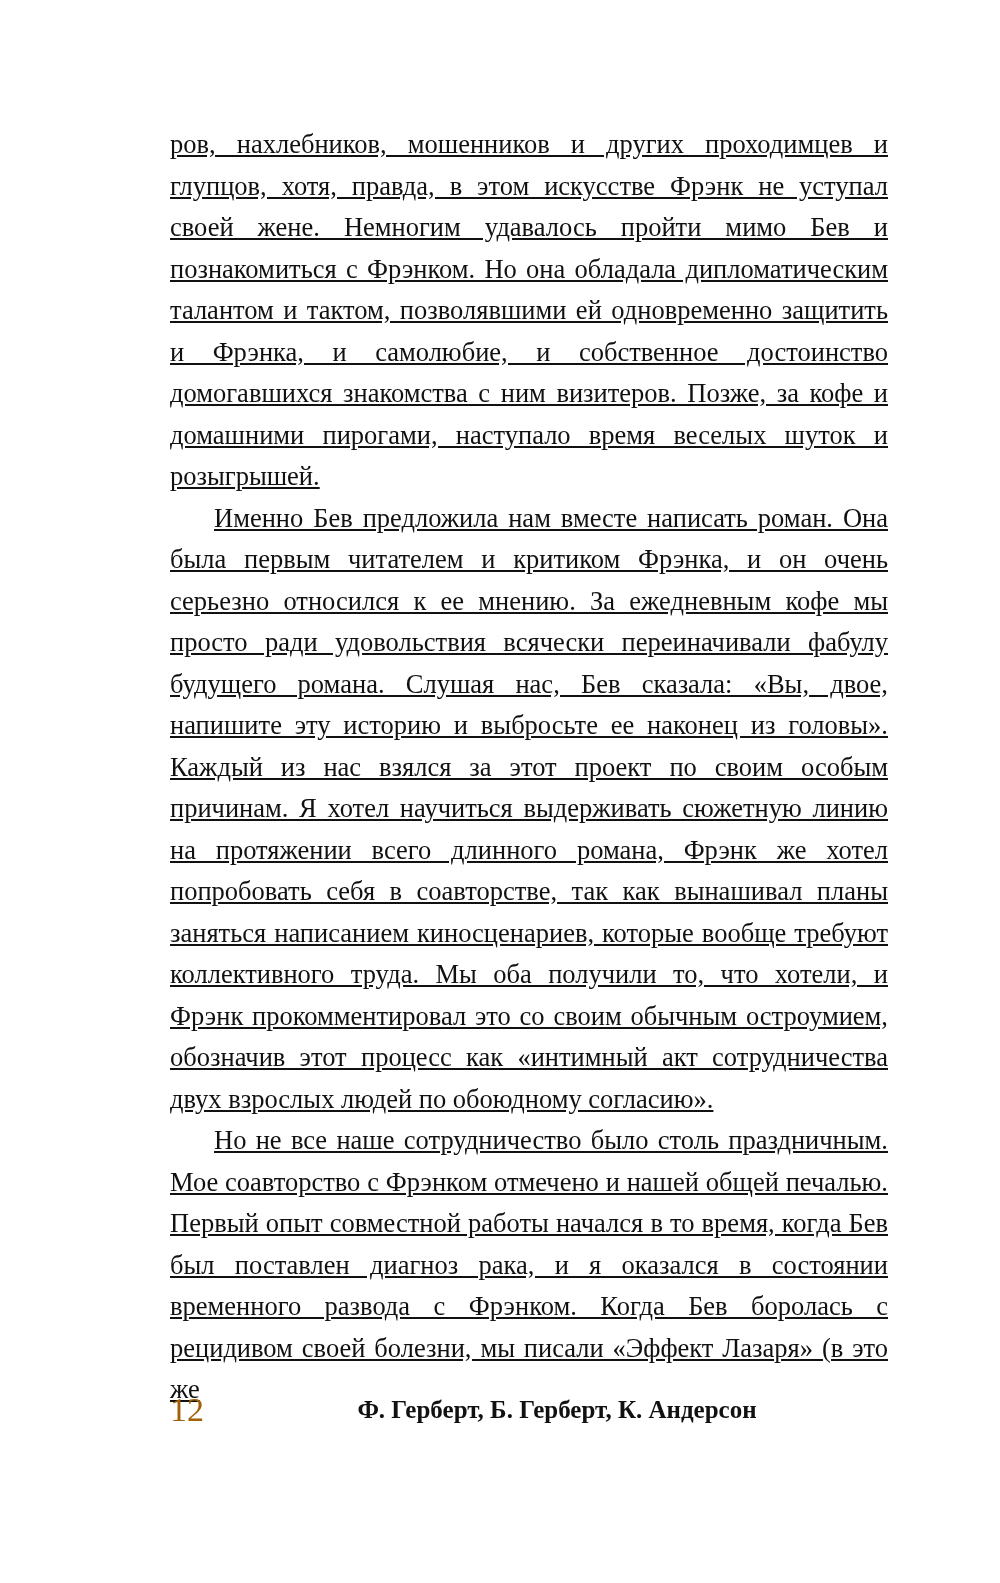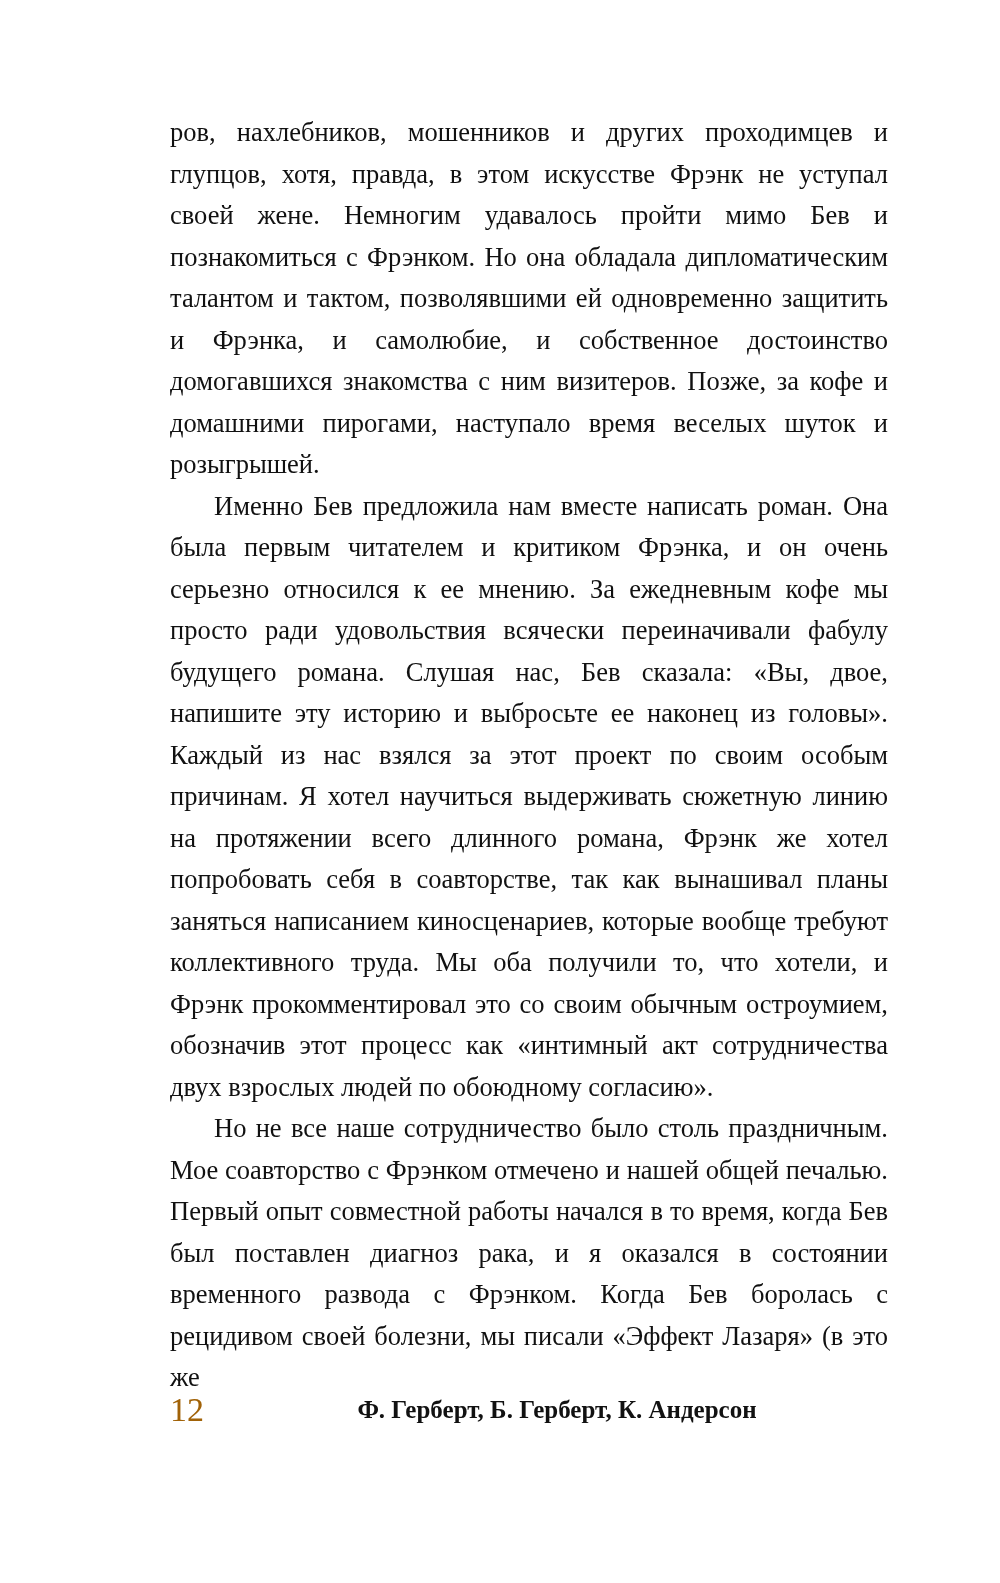--- a/index.html
+++ b/index.html
@@ -16,22 +16,23 @@
   .page {
     position: relative;
     width: 1000px;
     height: 1583px;
     box-sizing: border-box;
     background: #ffffff;
   }
   .text-block {
     position: absolute;
     left: 170px;
-    top: 112px;
+    top: 124px;
     width: 718px;
+    text-decoration: underline;
   }
   .para {
     margin: 0;
     font-size: 26.5px;
     line-height: 41.5px;
     text-align: justify;
     text-justify: inter-word;
     hyphens: manual;
     color: #111111;
   }

